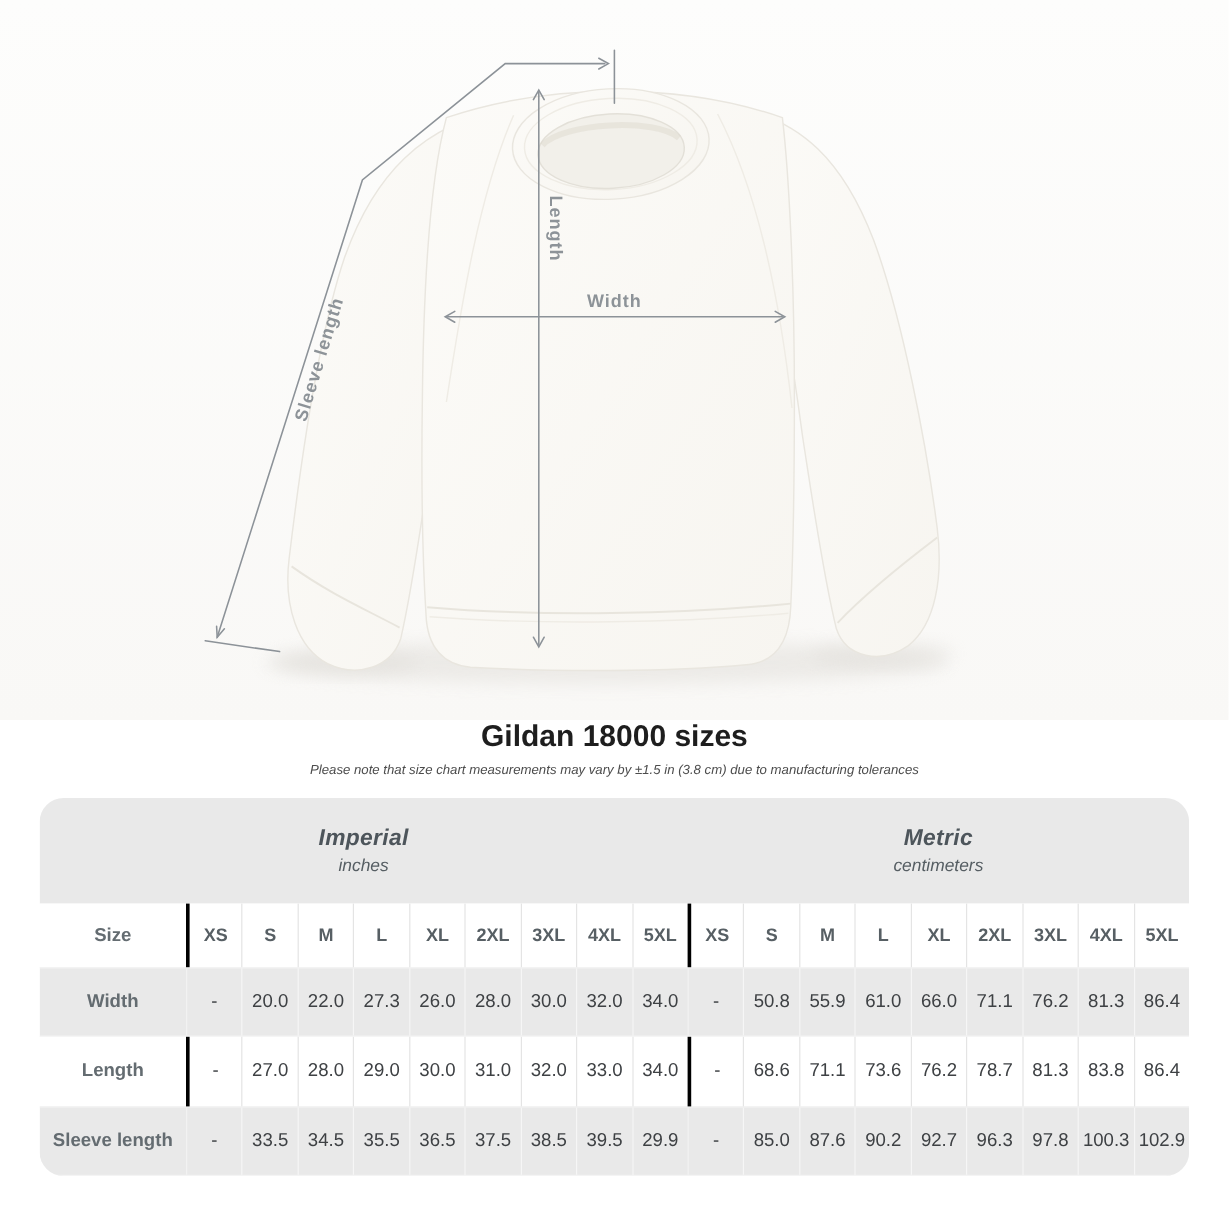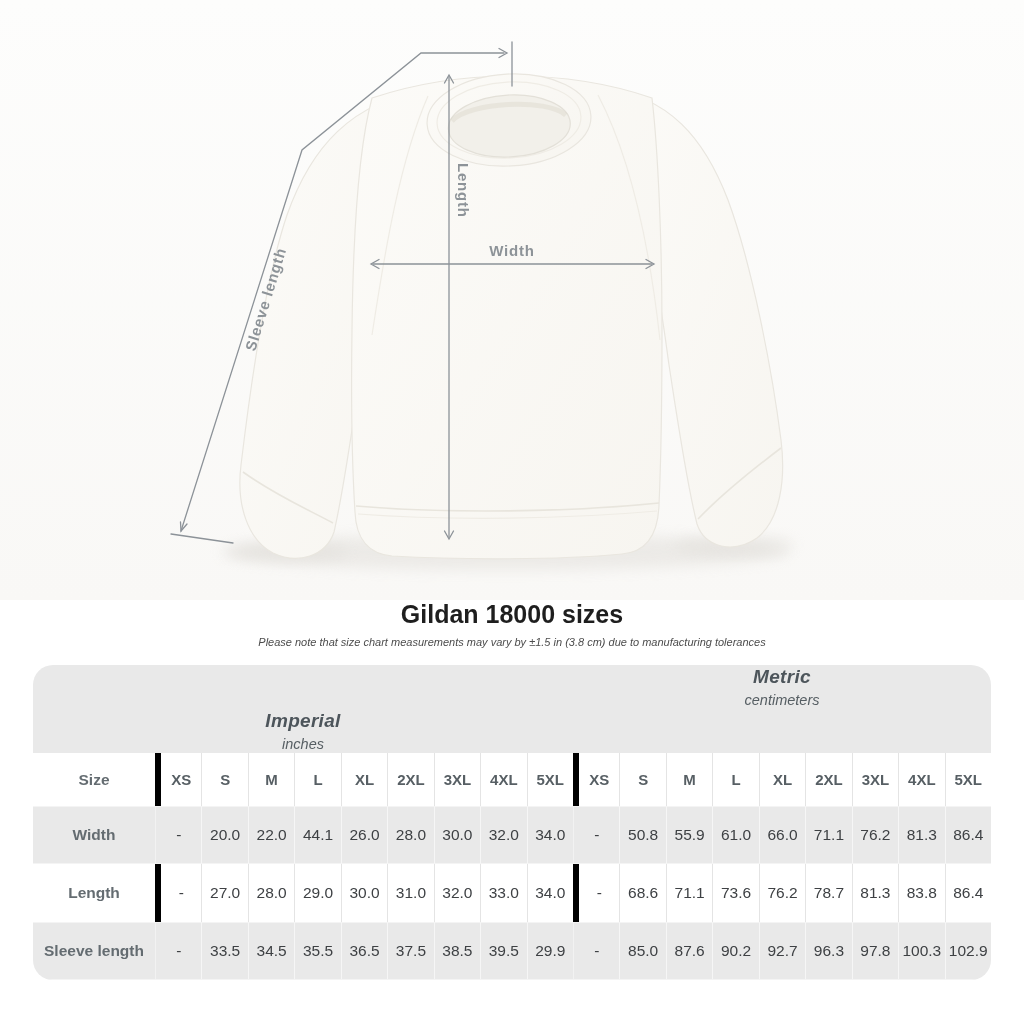--- a/index.html
+++ b/index.html
@@ -35,21 +35,21 @@
   .r-gray     { background:#e9e9e9; border-top:1px solid #f4f4f4; border-bottom:1px solid #f4f4f4; }
   .r-white    { background:#ffffff; }
 
   .cell { display:flex; align-items:center; justify-content:center; }
   .label-cell { font-weight:700; font-size:15.5px; color:#646c71; }
   .head-cell  { font-weight:700; font-size:15px;   color:#575f64; }
   .val-cell   { font-weight:400; font-size:15.5px; color:#3e4144; }
 
   .r-white .cell + .cell { border-left:1px solid #e4e4e4; }
   .r-gray  .cell + .cell { border-left:1px solid #f6f6f6; }
-  .r-white .cell.sep { border-left:6px solid #000000; }
+  .r-white .cell.sep { border-left:3px solid #000000; }
   .r-gray  .cell.sep { border-left:1px solid #f2f2f2; }
 </style>
 </head>
 <body>
 
 <div class="page">
 
   <div class="photo">
     <svg width="1024" height="600" viewBox="0 0 1024 600">
       <defs>
@@ -144,27 +144,27 @@
     </svg>
   </div>
 
   <div class="heading">
     <h1>Gildan 18000 sizes</h1>
     <p>Please note that size chart measurements may vary by ±1.5 in (3.8 cm) due to manufacturing tolerances</p>
   </div>
 
   <div class="size-table" id="sizeTable">
       <div class="trow band">
+        <div class="band-group g1">
+          <div class="unit-name">Imperial</div>
+          <div class="unit-sub">inches</div>
+        </div>
         <div class="band-group g2">
           <div class="unit-name">Metric</div>
           <div class="unit-sub">centimeters</div>
-        </div>
-        <div class="band-group g1">
-          <div class="unit-name">Imperial</div>
-          <div class="unit-sub">inches</div>
         </div>
       </div>
       <div class="trow r-white header-row">
         <div class="cell label-cell">Size</div>
         <div class="cell head-cell sep">XS</div>
         <div class="cell head-cell">S</div>
         <div class="cell head-cell">M</div>
         <div class="cell head-cell">L</div>
         <div class="cell head-cell">XL</div>
         <div class="cell head-cell">2XL</div>
@@ -179,21 +179,21 @@
         <div class="cell head-cell">2XL</div>
         <div class="cell head-cell">3XL</div>
         <div class="cell head-cell">4XL</div>
         <div class="cell head-cell">5XL</div>
       </div>
       <div class="trow data-row r-gray">
         <div class="cell label-cell">Width</div>
         <div class="cell val-cell sep">-</div>
         <div class="cell val-cell">20.0</div>
         <div class="cell val-cell">22.0</div>
-        <div class="cell val-cell">44.1</div>
+        <div class="cell val-cell">27.3</div>
         <div class="cell val-cell">26.0</div>
         <div class="cell val-cell">28.0</div>
         <div class="cell val-cell">30.0</div>
         <div class="cell val-cell">32.0</div>
         <div class="cell val-cell">34.0</div>
         <div class="cell val-cell sep">-</div>
         <div class="cell val-cell">50.8</div>
         <div class="cell val-cell">55.9</div>
         <div class="cell val-cell">61.0</div>
         <div class="cell val-cell">66.0</div>

